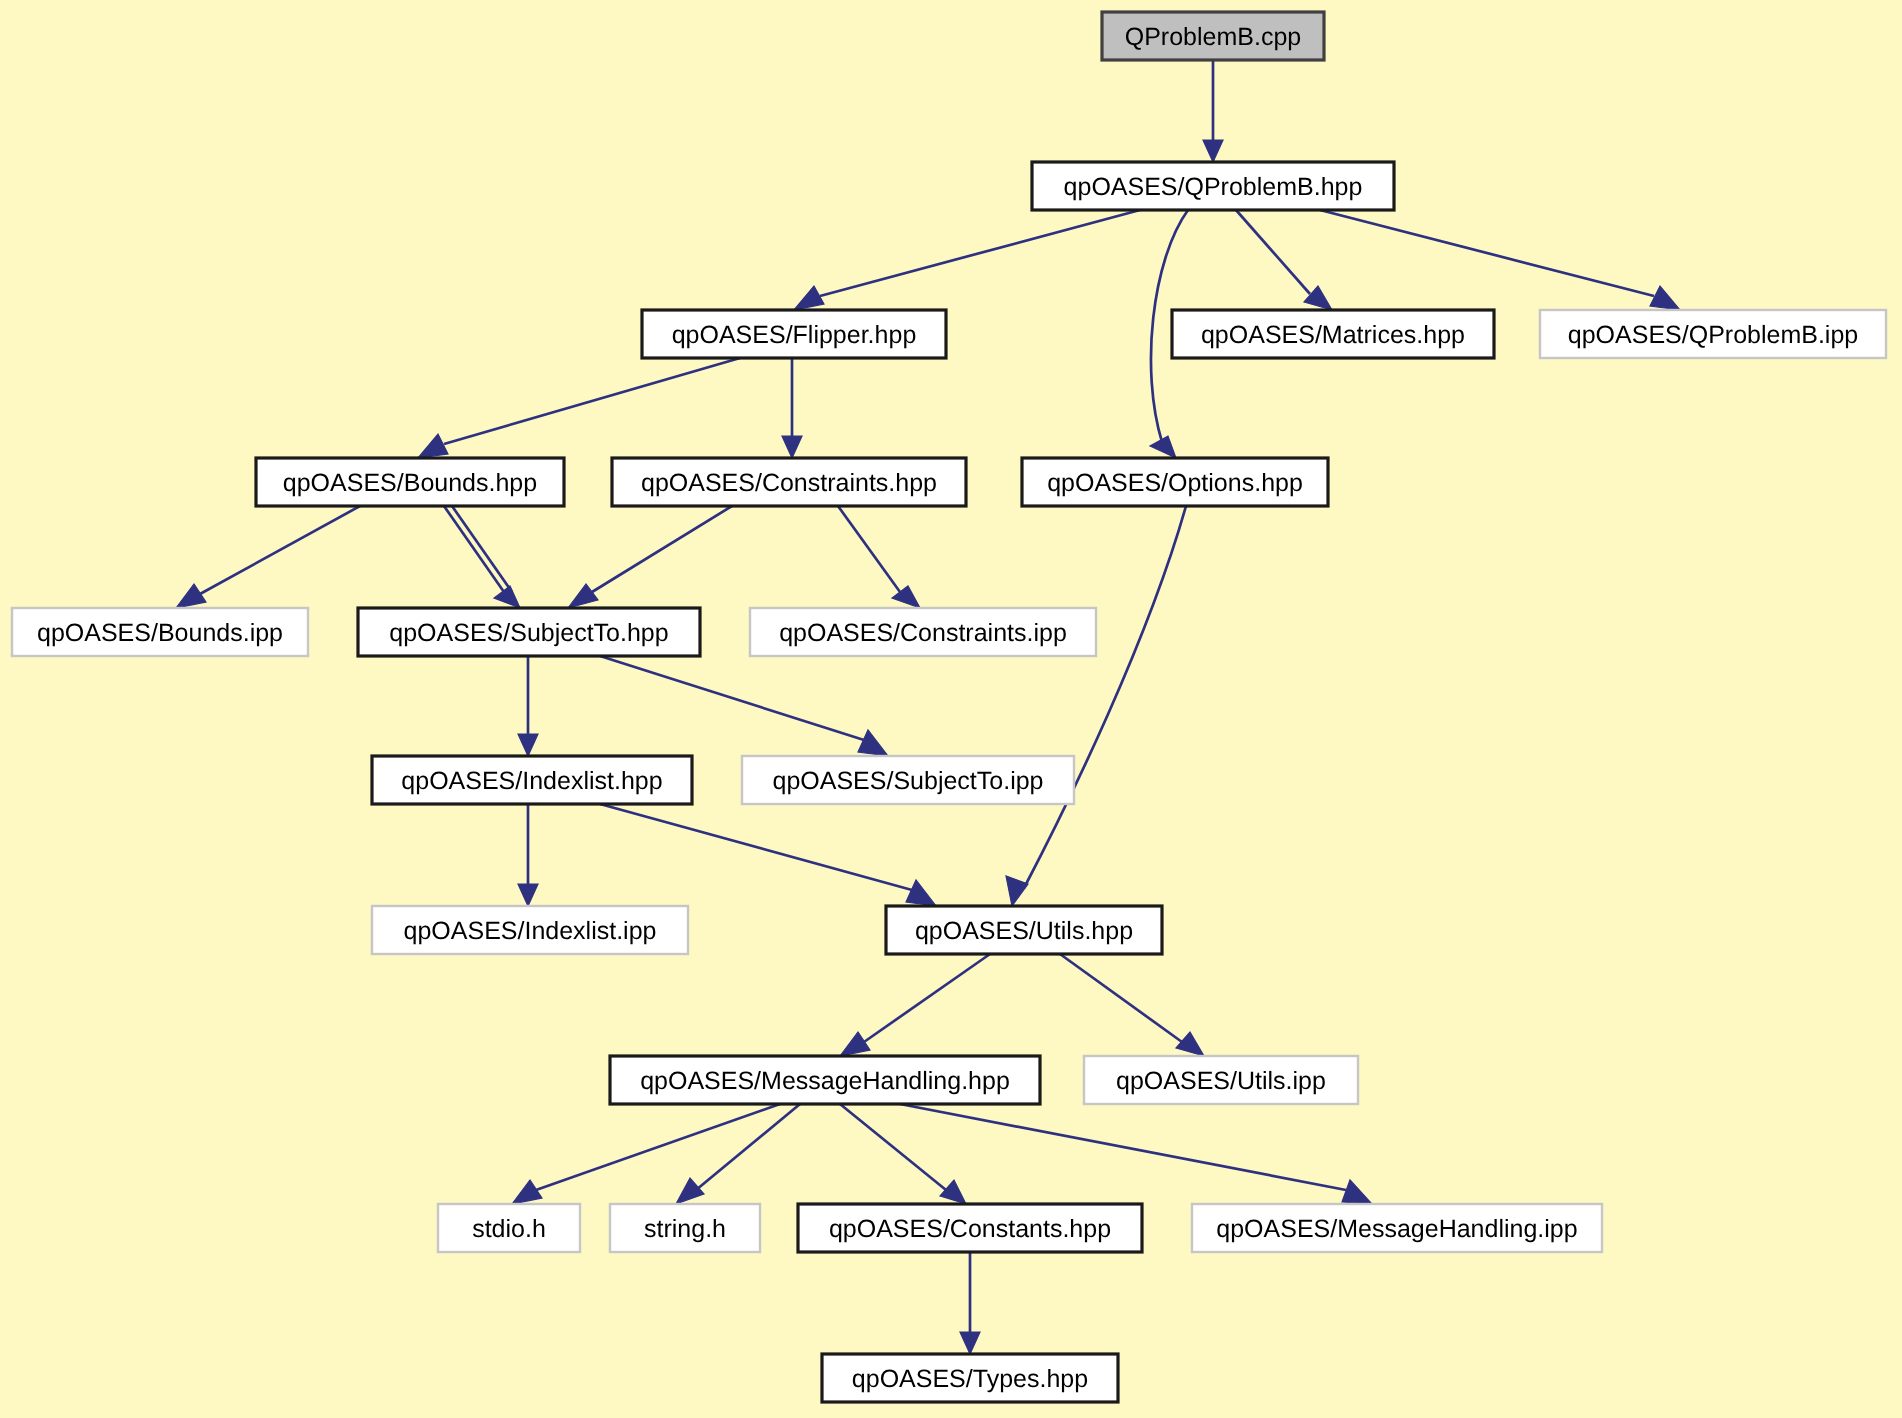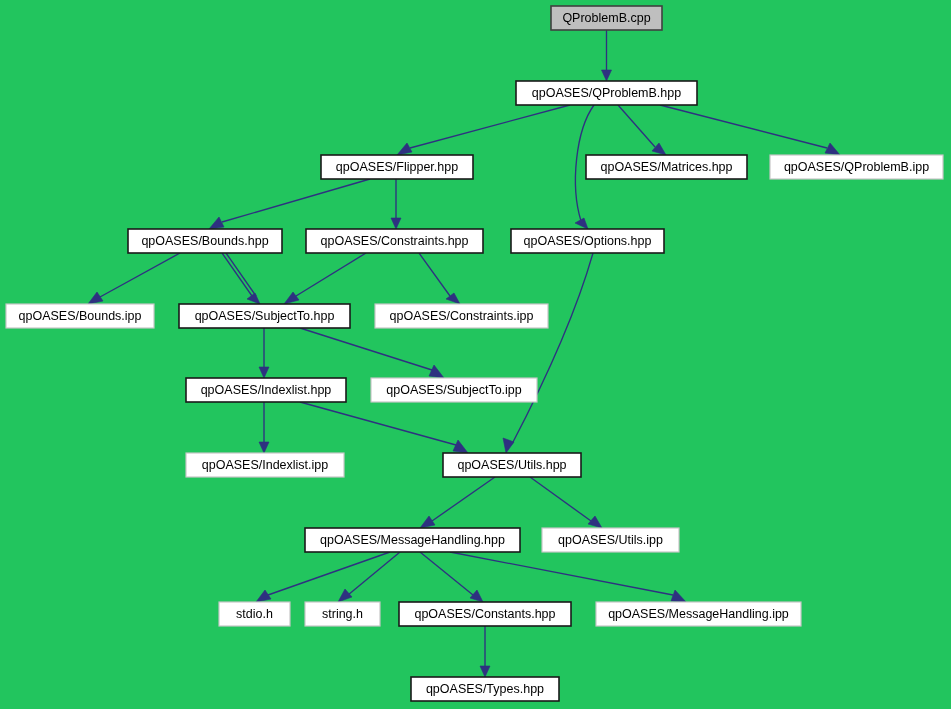--- a/index.html
+++ b/index.html
@@ -4,21 +4,21 @@
 <style>
   html, body {
     margin: 0;
     padding: 0;
     background: #ffffff;
   }
   #canvas-wrap {
     position: relative;
     width: 951px;
     height: 709px;
-    background: #22c55e;
+    background: #fef9c3;
     overflow: hidden;
     font-family: "Liberation Sans", sans-serif;
   }
   svg#graph {
     position: absolute;
     top: 0;
     left: 0;
     width: 951px;
     height: 709px;
   }

